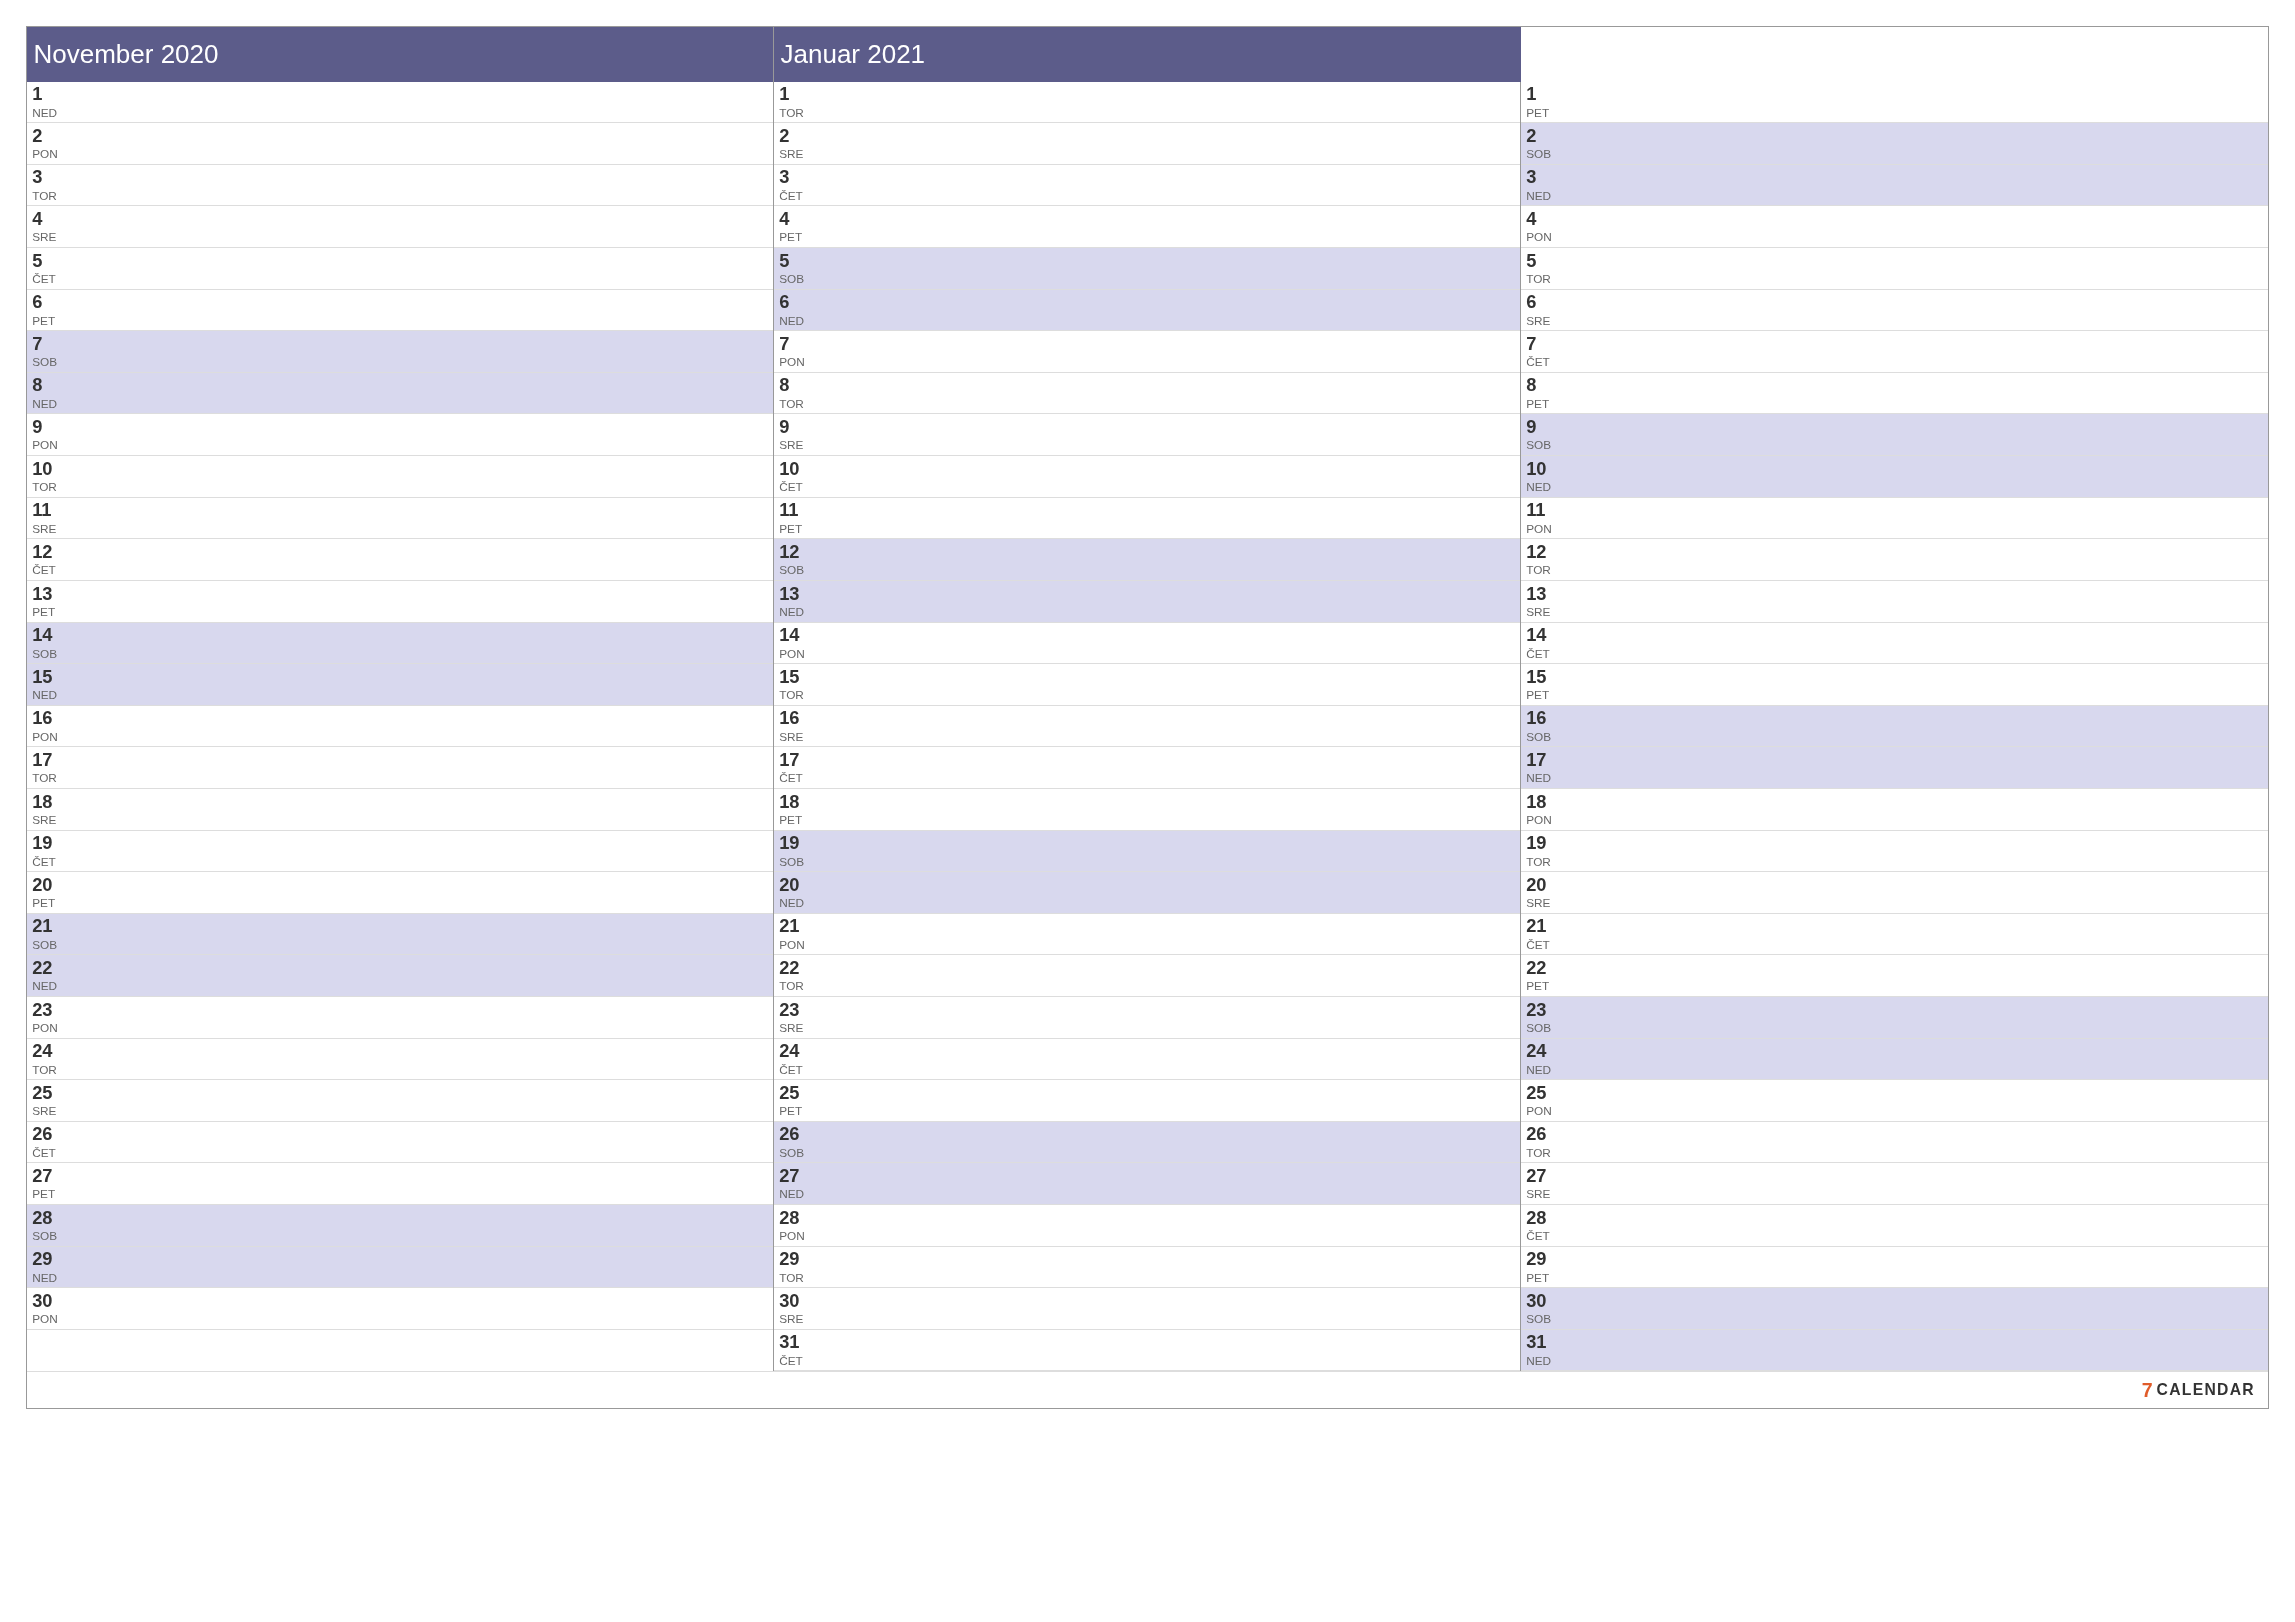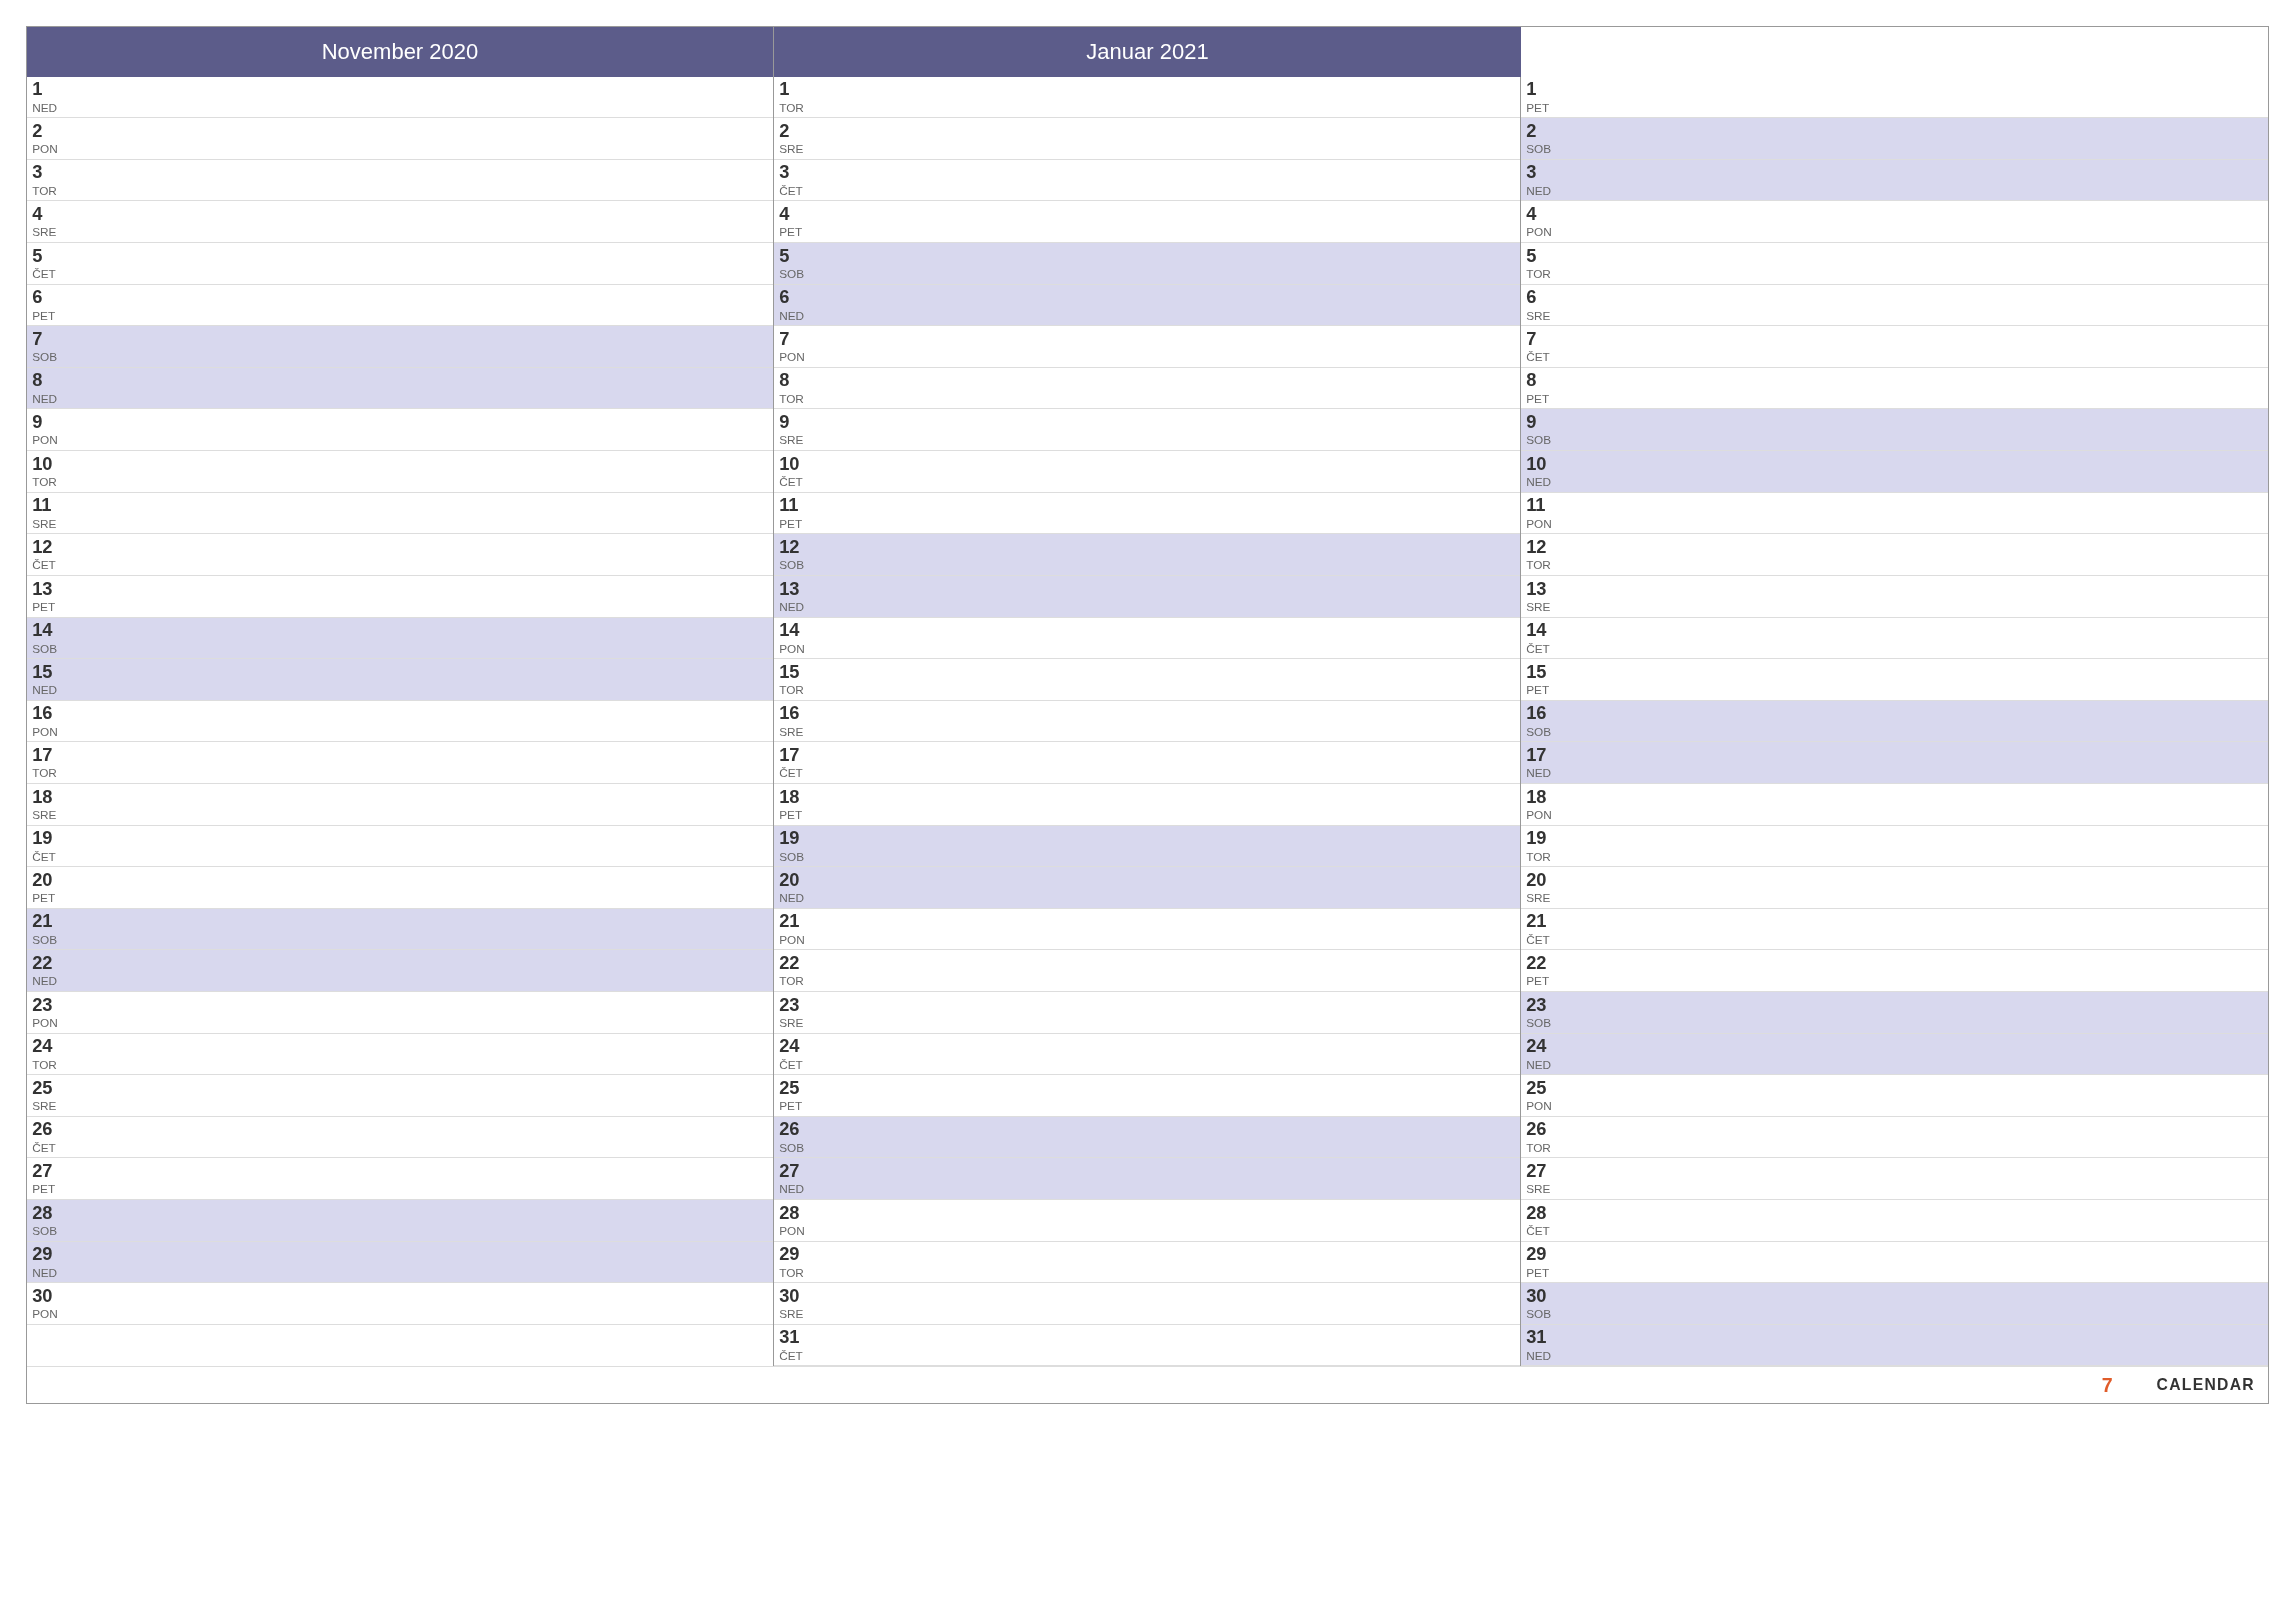--- a/index.html
+++ b/index.html
@@ -13,22 +13,22 @@
     .calendar-container {
       width: 100%;
       border: 1px solid #999;
     }
     .header-row {
       display: grid;
       grid-template-columns: 1fr 1fr 1fr;
     }
     .month-header {
       padding: 11.8px 6.5px;
-      text-align: center;
-      font-size: 22px;
+      text-align: left;
+      font-size: 26px;
       font-weight: normal;
       color: #fff;
       background: #5c5c8a;
       border-right: 1px solid #999;
     }
     .month-header:last-child {
       border-right: none;
     }
     .days-grid {
       display: grid;
@@ -87,21 +87,20 @@
     }
     .logo-num {
       font-size: 19.6px;
       font-weight: bold;
       color: #e05c2a;
     }
     .logo-cal {
       font-size: 15.7px;
       color: #333;
       letter-spacing: 1.3px;
-      margin-left: 40px;
     }
   </style>
 </head>
 <body>
 
 <div class="calendar-container">
   <div class="header-row">
   <div class="month-header">November 2020</div>
       <div class="month-header">Januar 2021</div>
     </div>

